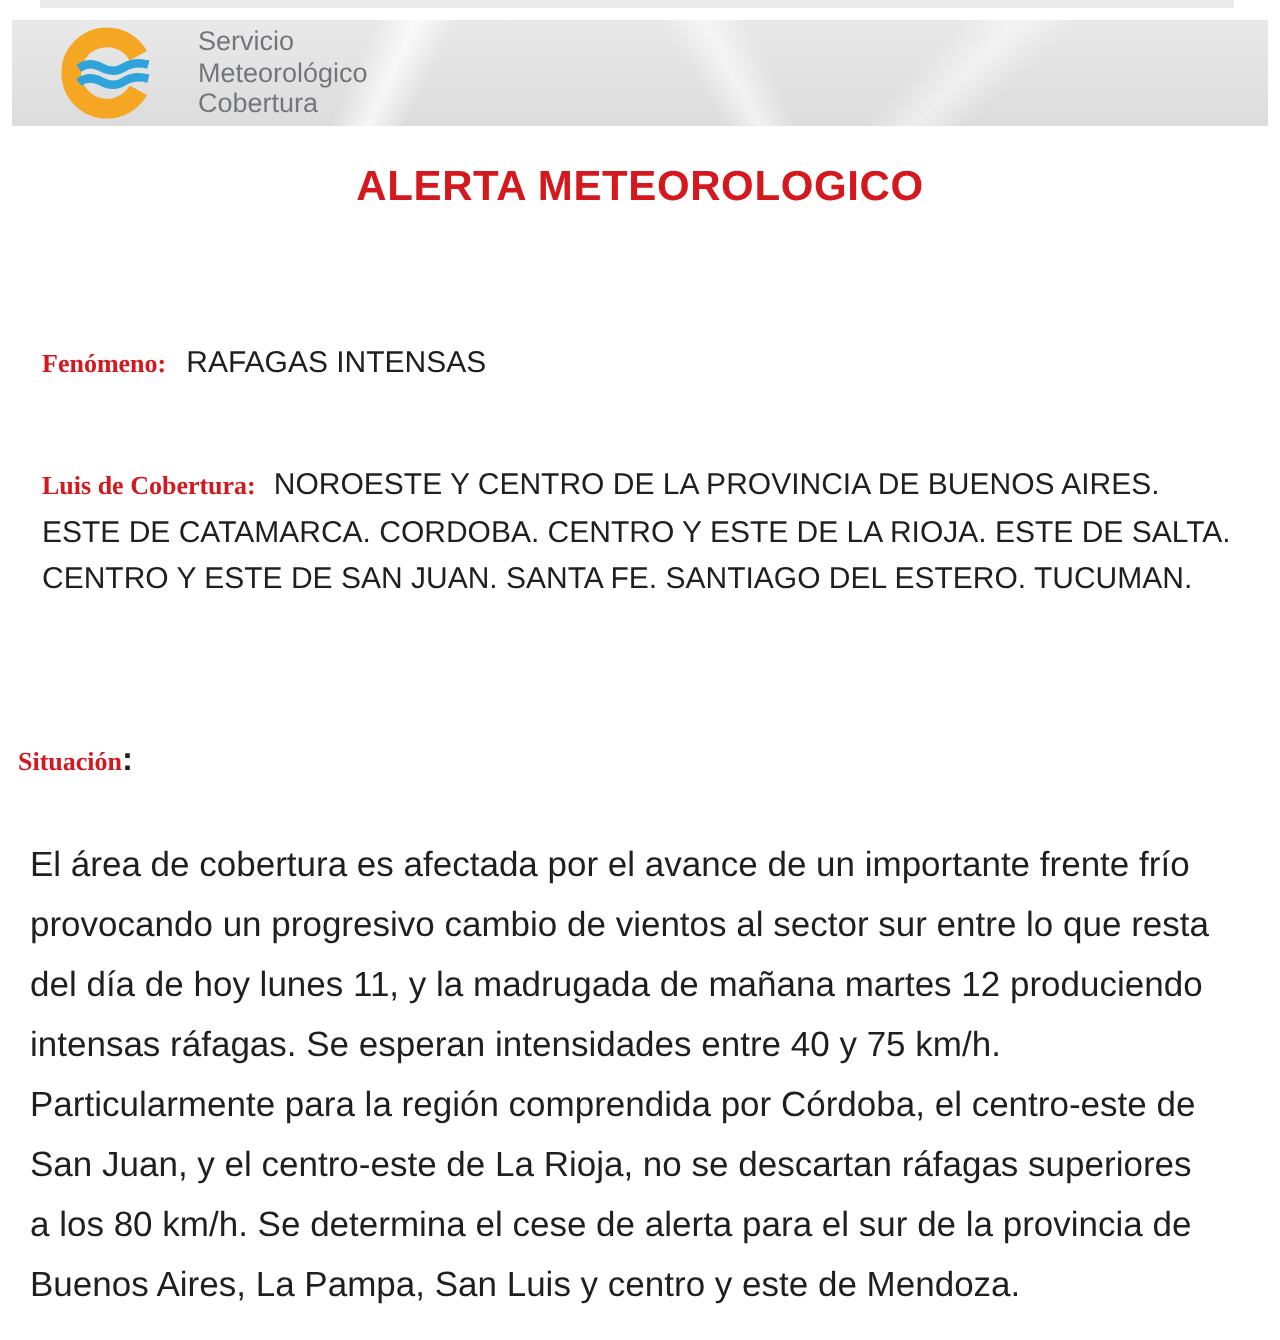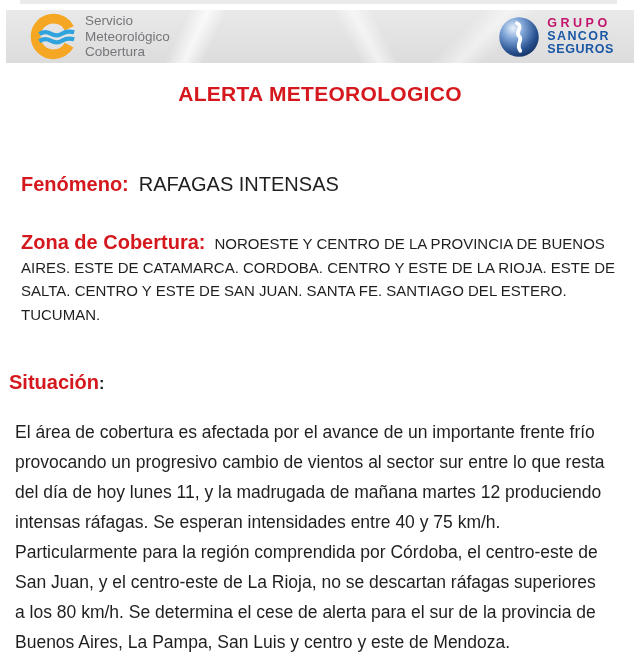--- a/index.html
+++ b/index.html
@@ -11,36 +11,36 @@
   .banner{
     position:absolute;top:10px;left:6px;right:6px;height:53px;box-sizing:border-box;
     display:flex;align-items:center;justify-content:space-between;
     padding:0 20px 0 24px;
     background:
       linear-gradient(115deg, rgba(255,255,255,0) 28%, rgba(255,255,255,.75) 31%, rgba(255,255,255,0) 34%),
       linear-gradient(62deg, rgba(255,255,255,0) 54%, rgba(255,255,255,.6) 57%, rgba(255,255,255,0) 60%),
       linear-gradient(135deg, rgba(255,255,255,0) 70%, rgba(255,255,255,.5) 74%, rgba(255,255,255,0) 78%),
       linear-gradient(180deg,#e9e9e9,#dcdcdc);
   }
-  .smn-logo{display:flex;align-items:center;gap:8px;}
+  .smn-logo{display:flex;align-items:center;gap:22px;}
   .smn-icon svg{width:47px;height:47px;display:block;}
   .smn-text{font-size:13.5px;line-height:15.5px;color:var(--smn_text_gray);}
   .sancor-logo{display:flex;align-items:center;gap:7px;}
   .sancor-icon svg{width:42px;height:42px;display:block;}
   .sancor-text{font-weight:bold;font-size:12.5px;line-height:13px;}
   .sancor-text .grupo{color:var(--sancor_magenta);letter-spacing:3.5px;}
   .sancor-text .sancor{color:var(--sancor_blue);letter-spacing:1.4px;}
   .sancor-text .seguros{color:var(--sancor_blue);letter-spacing:0.6px;}
   .title{
     position:absolute;top:82px;left:0;width:100%;margin:0;text-align:center;
     font-size:21px;font-weight:bold;color:var(--accent_red);letter-spacing:.3px;
   }
-  .section-label{font-weight:bold;color:var(--accent_red);font-size:20px;}
+  .section-label{font-weight:bold;color:var(--accent_red);font-size:13px;font-family:Liberation Serif, serif;}
   .fenomeno{position:absolute;top:173px;left:21px;margin:0;}
-  .fenomeno .value{color:var(--text_black);font-size:20px;margin-left:10px;}
+  .fenomeno .value{color:var(--text_black);font-size:15px;margin-left:10px;}
   .zona{
     position:absolute;top:231px;left:21px;width:598px;margin:0;
     font-size:15px;line-height:23.5px;color:var(--text_black);
   }
   .zona .section-label{padding-right:9px;}
   .situacion{position:absolute;top:371px;left:9px;margin:0;}
   .situacion .colon{color:var(--text_black);font-weight:bold;font-size:16.5px;}
   .body-text{
     position:absolute;top:417px;left:15px;width:594px;margin:0;
     font-size:17.5px;line-height:30px;color:var(--text_black);
@@ -63,52 +63,31 @@
           <path d="M20 60 Q31 52 44 59 T68 59 T94 56" stroke="#2fa3dc" stroke-width="9" fill="none"></path>
         </svg>
       </span>
       <div class="smn-text">
         <div>Servicio</div>
         <div>Meteorológico</div>
         <div>Cobertura</div>
       </div>
     </div>
 
-    <div class="sancor-logo">
-      <span class="sancor-icon">
-        <svg viewBox="0 0 100 100" aria-hidden="true">
-          <defs>
-            <radialGradient id="sphereGrad" cx="35%" cy="28%" r="80%">
-              <stop offset="0%" stop-color="#e9f1fb"></stop>
-              <stop offset="35%" stop-color="#7da3d6"></stop>
-              <stop offset="75%" stop-color="#27508f"></stop>
-              <stop offset="100%" stop-color="#13305f"></stop>
-            </radialGradient>
-          </defs>
-          <circle cx="50" cy="50" r="47" fill="url(#sphereGrad)"></circle>
-          <path d="M45 17 C 63 26, 39 38, 50 48 C 61 58, 41 64, 53 83" stroke="#ffffff" stroke-width="9" fill="none" stroke-linecap="round"></path>
-        </svg>
-      </span>
-      <div class="sancor-text">
-        <div class="grupo">GRUPO</div>
-        <div class="sancor">SANCOR</div>
-        <div class="seguros">SEGUROS</div>
-      </div>
-    </div>
 
   </div>
 
   <h1 class="title">ALERTA METEOROLOGICO</h1>
 
   <p class="fenomeno">
     <span class="section-label">Fenómeno:</span><span class="value">RAFAGAS INTENSAS</span>
   </p>
 
   <p class="zona">
-    <span class="section-label">Zona de Cobertura:</span><span>NOROESTE Y CENTRO DE LA PROVINCIA DE BUENOS AIRES. ESTE DE CATAMARCA. CORDOBA. CENTRO Y ESTE DE LA RIOJA. ESTE DE SALTA. CENTRO Y ESTE DE SAN JUAN. SANTA FE. SANTIAGO DEL ESTERO. TUCUMAN.</span>
+    <span class="section-label">Luis de Cobertura:</span><span>NOROESTE Y CENTRO DE LA PROVINCIA DE BUENOS AIRES. ESTE DE CATAMARCA. CORDOBA. CENTRO Y ESTE DE LA RIOJA. ESTE DE SALTA. CENTRO Y ESTE DE SAN JUAN. SANTA FE. SANTIAGO DEL ESTERO. TUCUMAN.</span>
   </p>
 
   <p class="situacion">
     <span class="section-label">Situación</span><span class="colon">:</span>
   </p>
 
   <p class="body-text">El área de cobertura es afectada por el avance de un importante frente frío provocando un progresivo cambio de vientos al sector sur entre lo que resta del día de hoy lunes 11, y la madrugada de mañana martes 12 produciendo intensas ráfagas. Se esperan intensidades entre 40 y 75 km/h. Particularmente para la región comprendida por Córdoba, el centro-este de San Juan, y el centro-este de La Rioja, no se descartan ráfagas superiores a los 80 km/h. Se determina el cese de alerta para el sur de la provincia de Buenos Aires, La Pampa, San Luis y centro y este de Mendoza.</p>
 
 </div>
 

